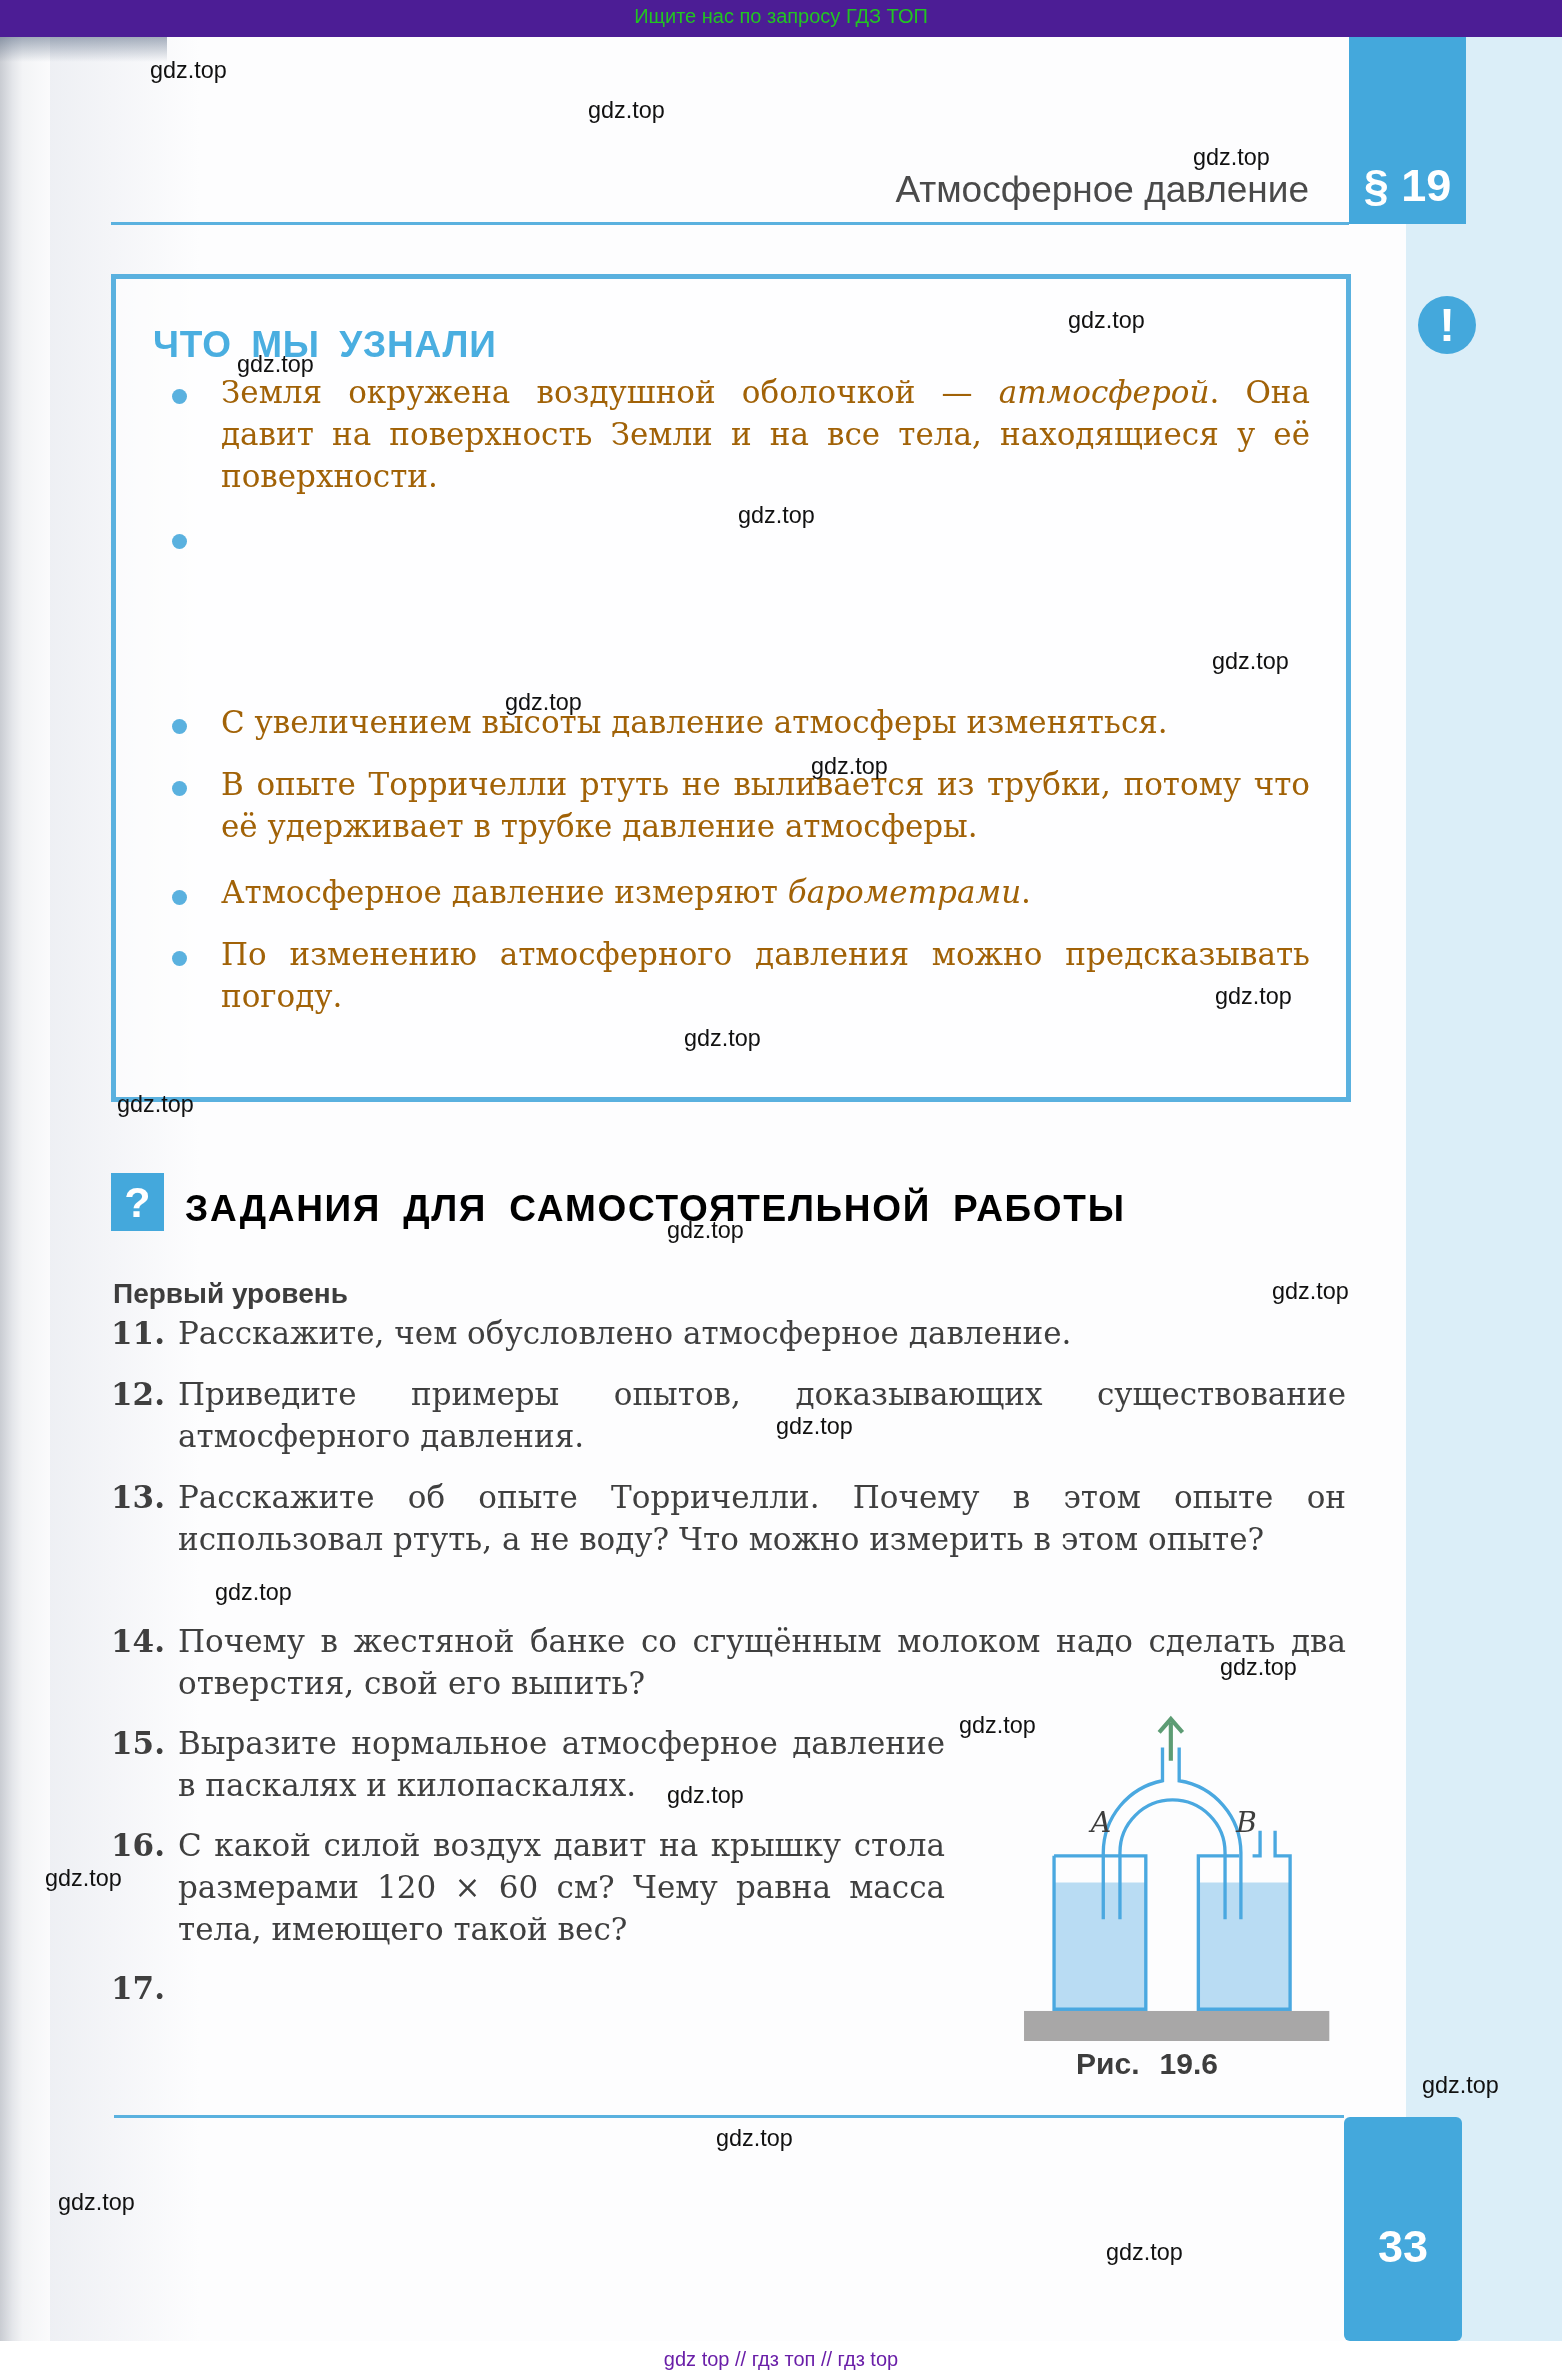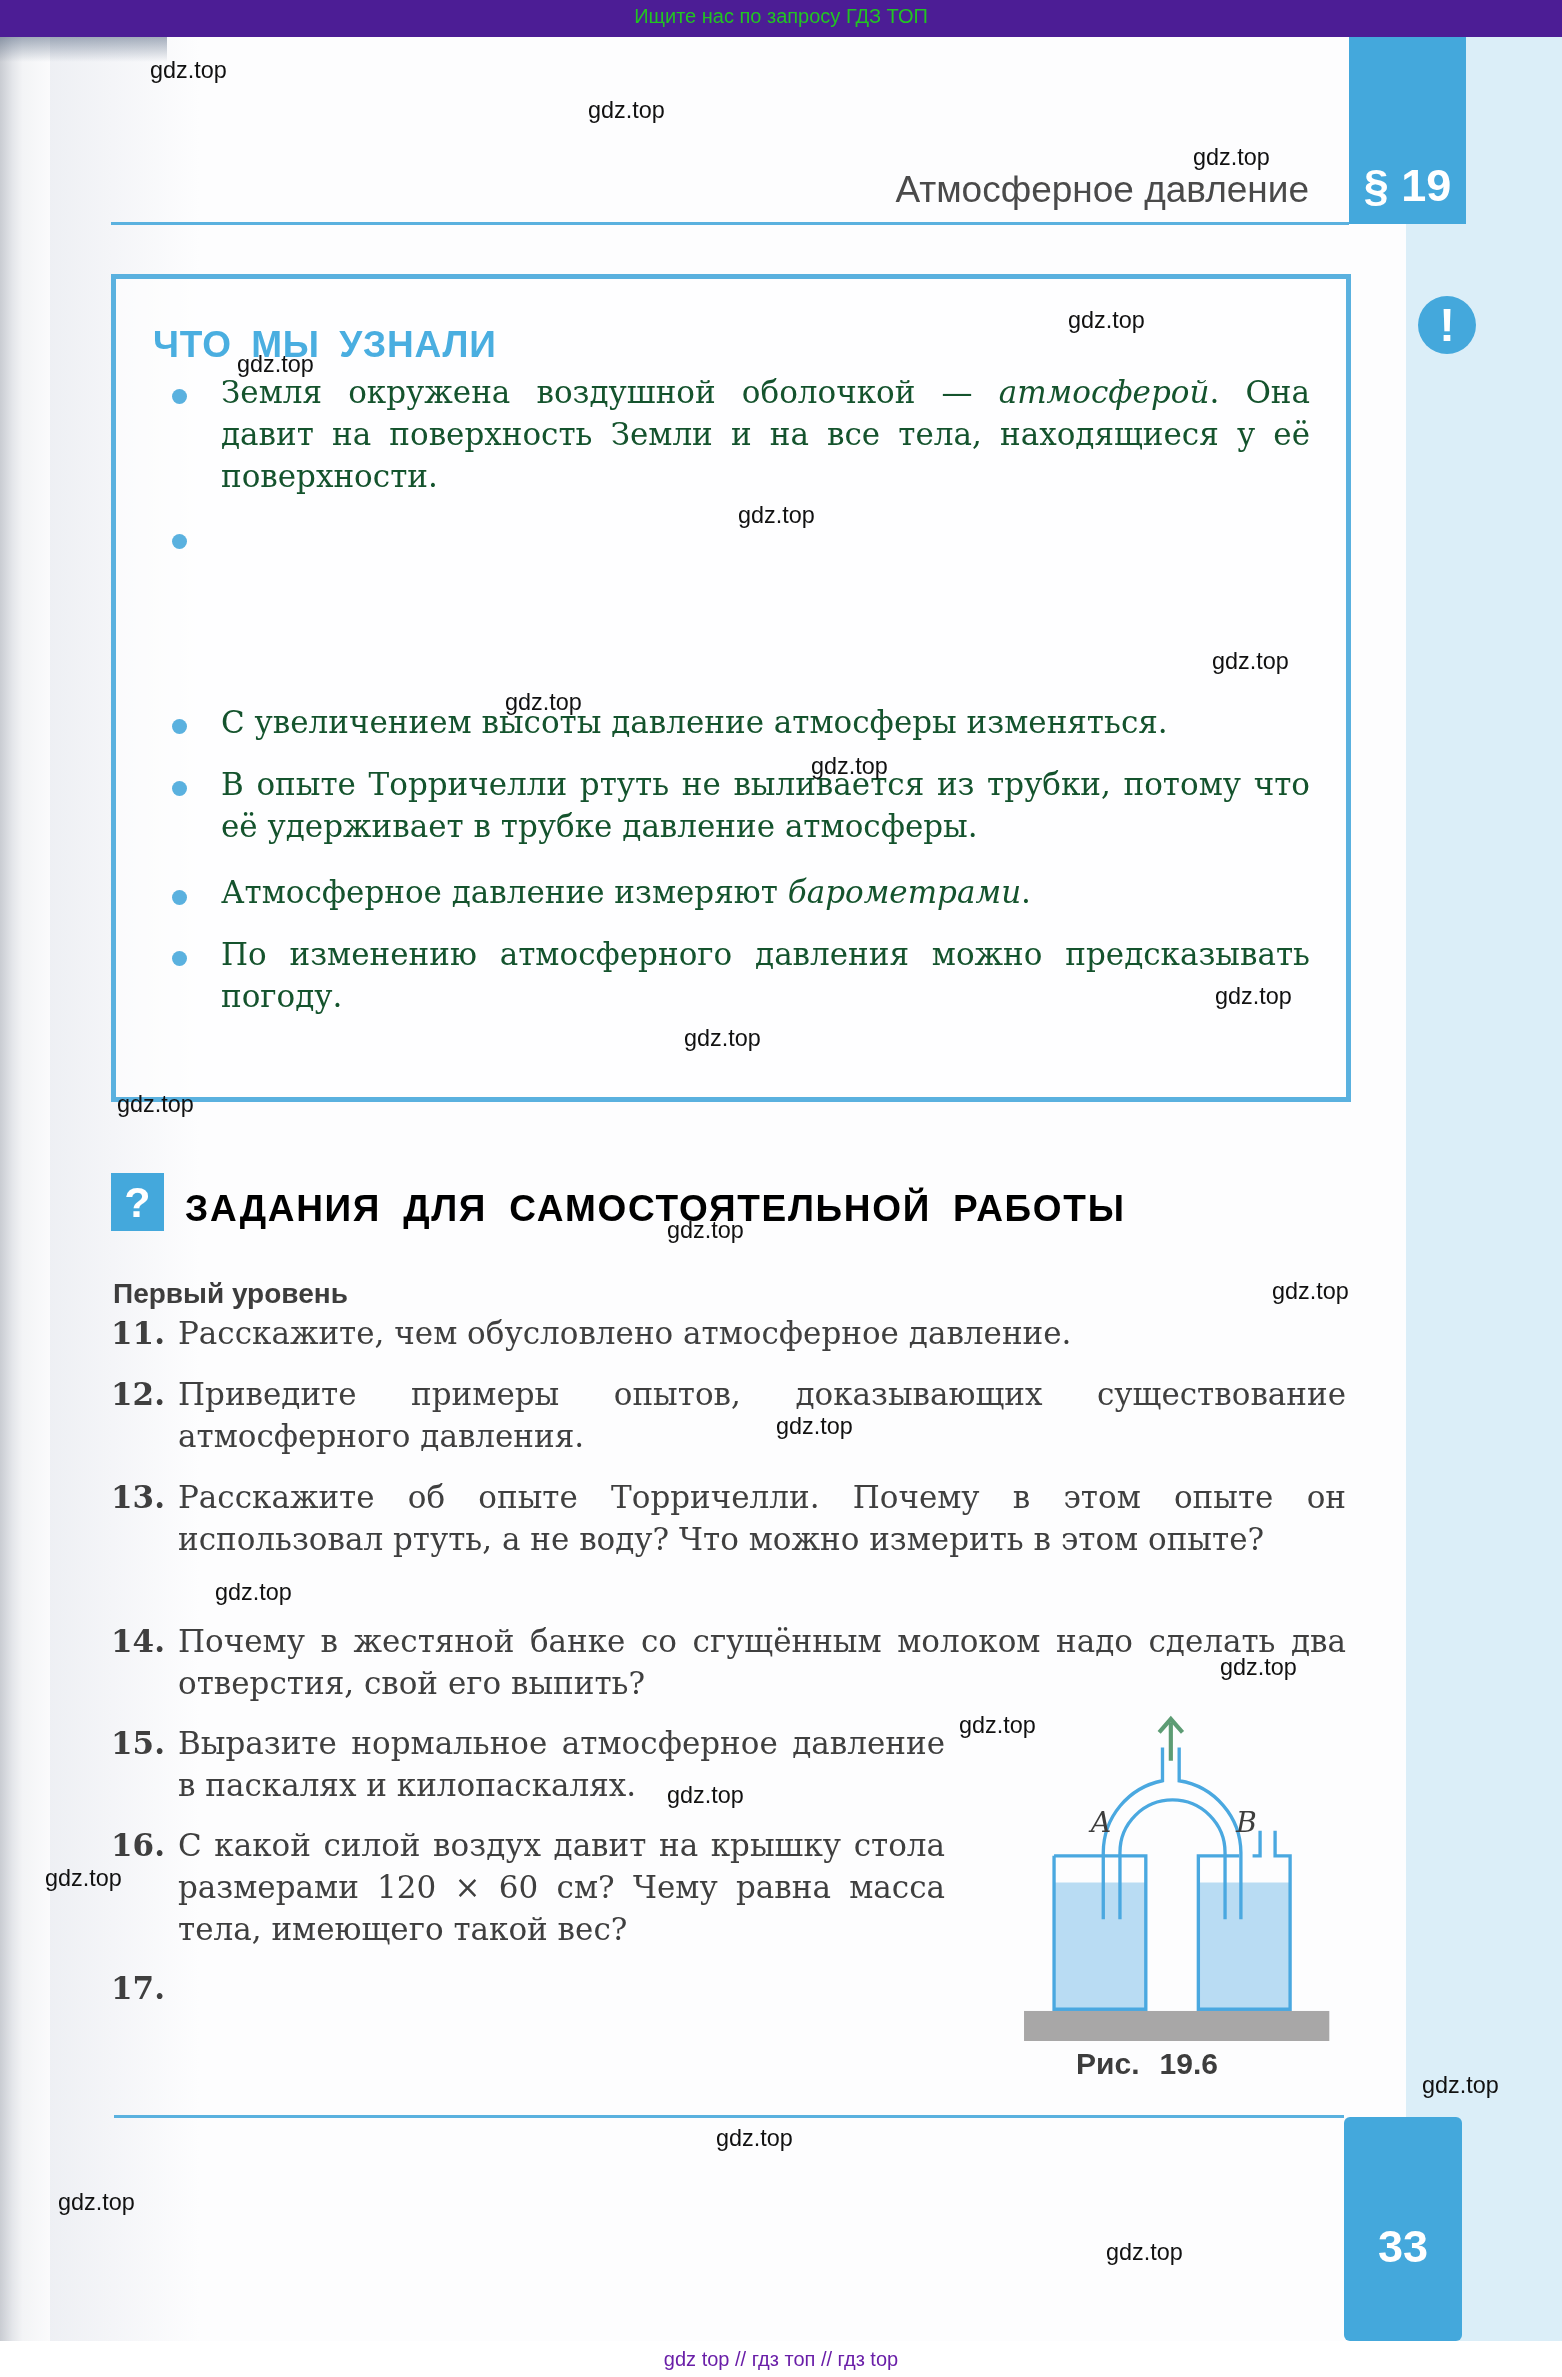--- a/index.html
+++ b/index.html
@@ -37,21 +37,21 @@
   .footer-rule { left: 114px; top: 2078px; width: 1230px; height: 2.5px; background: #5ab1df; }
   .excl-icon { left: 1418px; top: 259px; width: 58px; height: 58px; border-radius: 50%; background: #44a8dc;
     color: #fff; font-family: "Liberation Sans", sans-serif; font-weight: bold; font-size: 47px; line-height: 58px;
     text-align: center; }
   
   .summary-box { left: 111px; top: 237px; width: 1240px; height: 828px; box-sizing: border-box;
     border: 5.8px solid #5ab1df; background: rgba(255,255,255,0.6); }
   .summary-title { left: 153px; top: 287px; font-family: "Liberation Sans", sans-serif; font-weight: bold;
     font-size: 37px; color: #4aaee0; letter-spacing: 0.8px; word-spacing: 8.3px; }
   .bullet-dot { width: 15px; height: 15px; border-radius: 50%; background: #5ab1df; }
-  .bullet-text { left: 221px; width: 1089px; font-size: 31px; line-height: 42px; color: #14532d;
+  .bullet-text { left: 221px; width: 1089px; font-size: 31px; line-height: 42px; color: #a16207;
     text-align: justify; }
   .bullet-text i { font-style: italic; }
   
   .q-icon { left: 111px; top: 1136px; width: 53px; height: 58px; background: #44a8dc; color: #fff;
     font-family: "Liberation Sans", sans-serif; font-weight: bold; font-size: 43px; line-height: 58px; text-align: center; }
   .tasks-title { left: 185px; top: 1151px; font-family: "Liberation Sans", sans-serif; font-weight: bold;
     font-size: 37px; color: #000000; letter-spacing: 1.7px; word-spacing: 10px; }
   .level-title { left: 113px; top: 1241px; font-family: "Liberation Sans", sans-serif; font-weight: bold;
     font-size: 28px; color: #3d3d3d; }
   .task-num { left: 111px; width: 67px; font-size: 31px; font-weight: bold; line-height: 42px; color: #3f3f3f; }

